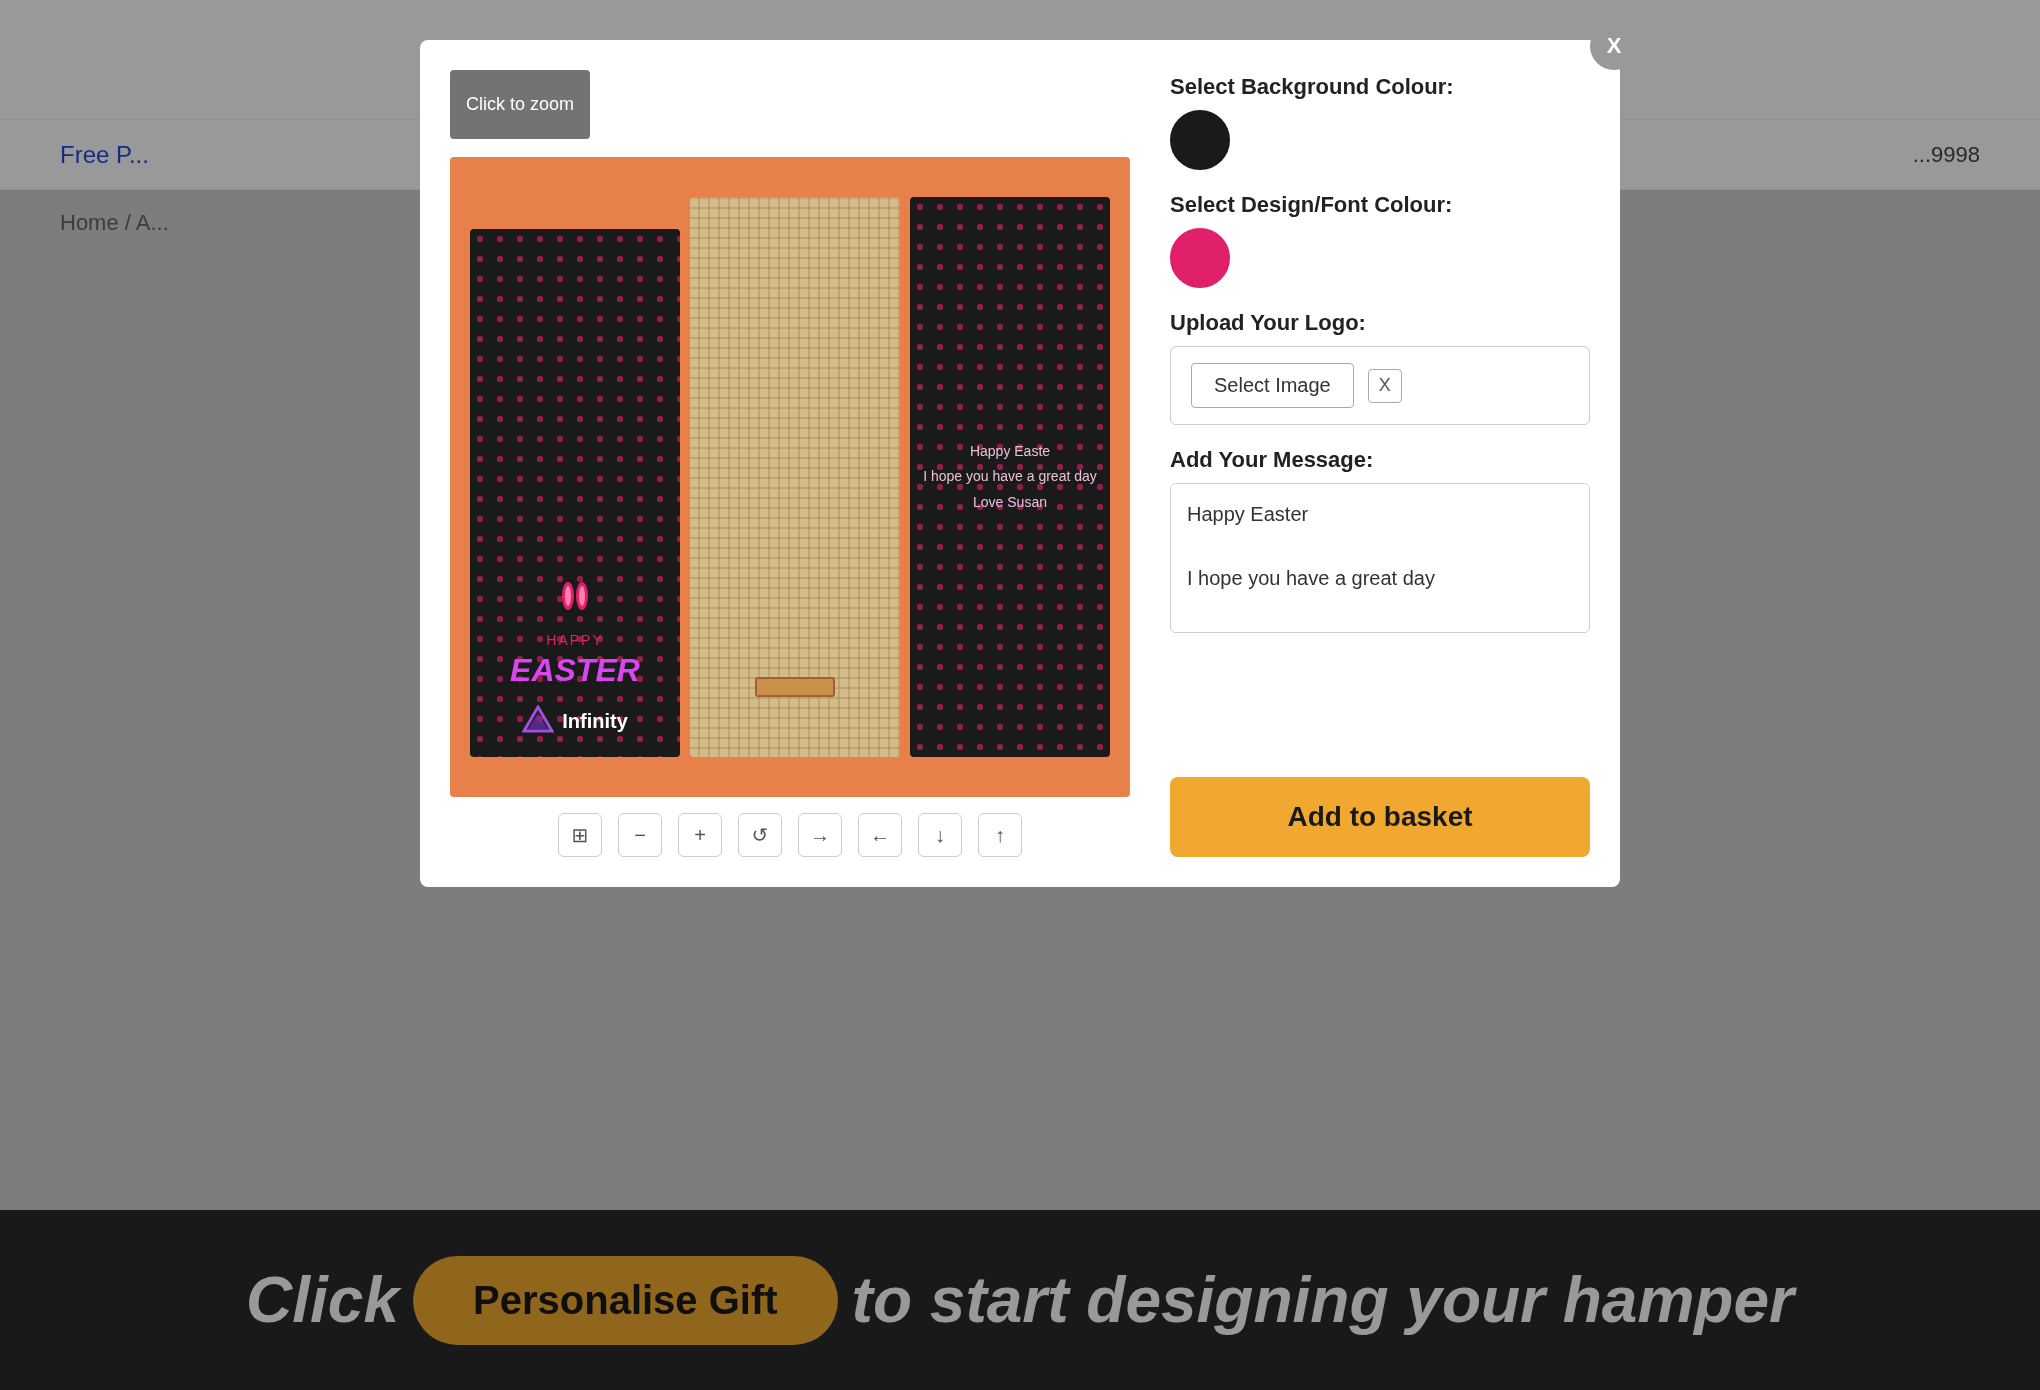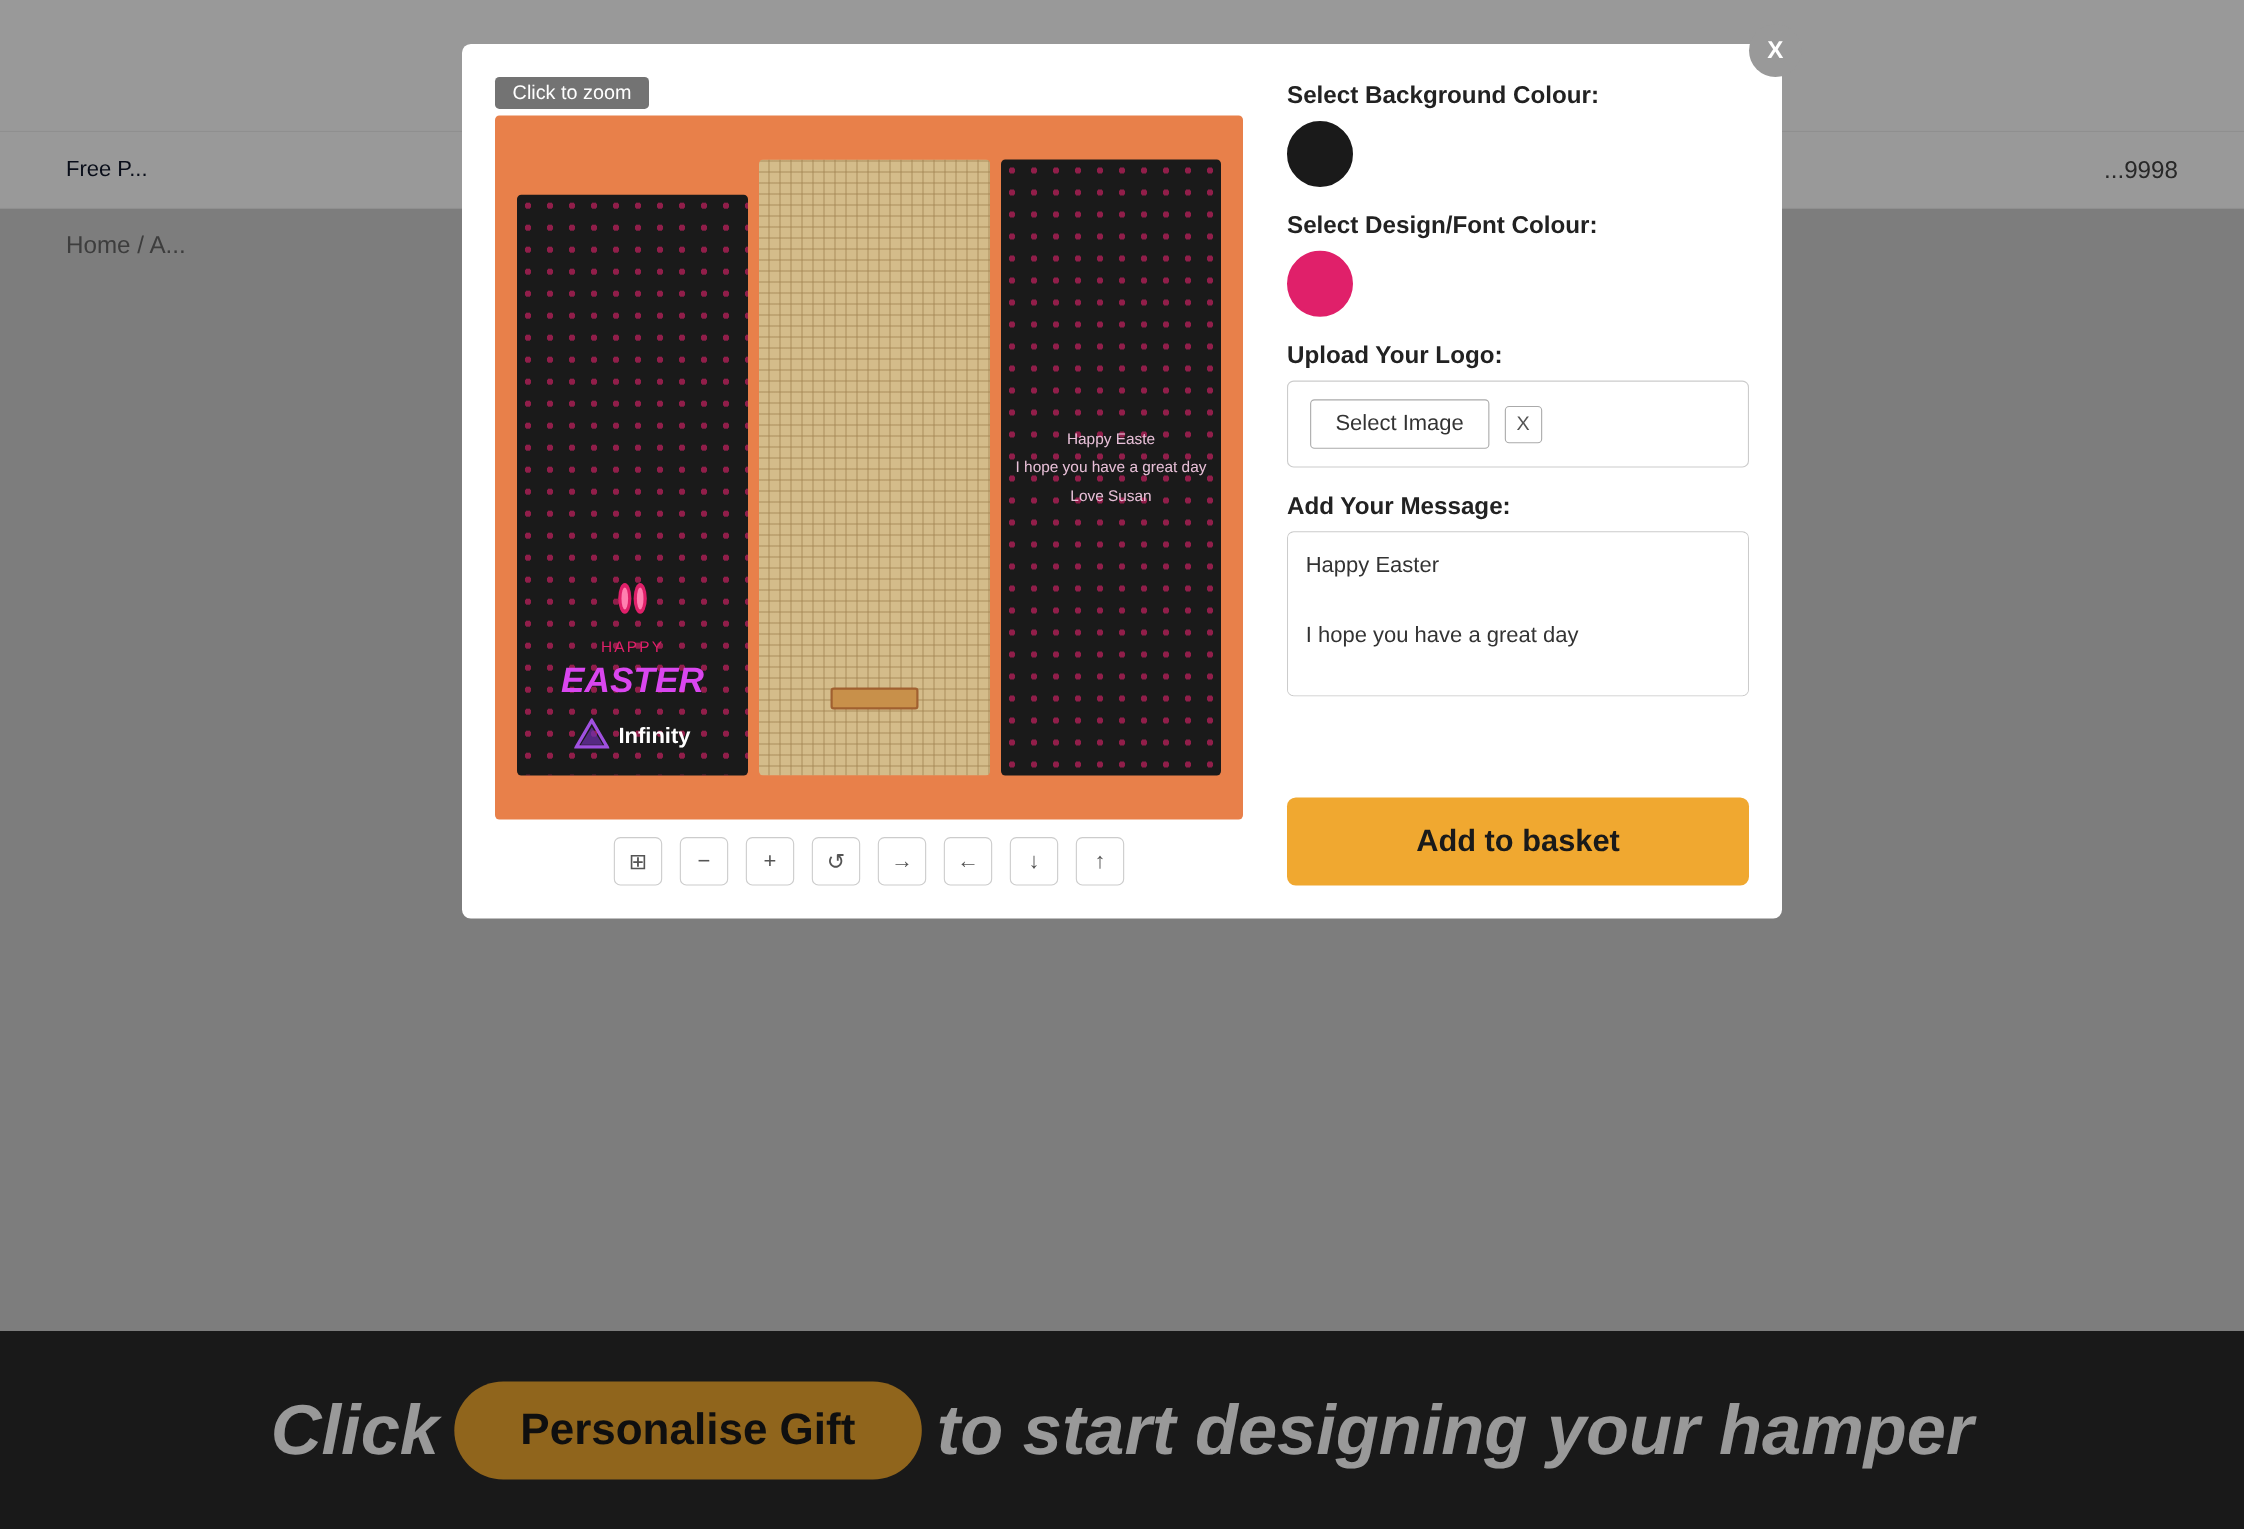--- a/index.html
+++ b/index.html
@@ -41,22 +41,22 @@
     .bg-nav-bar {
       background: white;
       height: 70px;
       display: flex;
       align-items: center;
       padding: 0 60px;
       border-bottom: 1px solid #eee;
     }
 
     .bg-nav-link {
-      color: #0f172a;
-      font-size: 20px;
+      color: #1d4ed8;
+      font-size: 24px;
       margin-right: 60px;
     }
 
     .bg-phone {
       margin-left: auto;
       font-size: 22px;
       color: #444;
     }
 
     .bg-breadcrumb {
@@ -150,23 +150,23 @@
       display: flex;
       flex-direction: column;
       align-items: center;
     }
 
     .zoom-hint {
       align-self: flex-start;
       background: rgba(0,0,0,0.55);
       color: white;
       font-size: 18px;
-      padding: 4px 16px;
-      border-radius: 4px;
-      margin-bottom: 6px;
+      padding: 24px 16px;
+      border-radius: 4px;
+      margin-bottom: 18px;
     }
 
     .preview-canvas {
       width: 680px;
       height: 640px;
       background: #e8804a;
       border-radius: 4px;
       position: relative;
       overflow: hidden;
       display: flex;

